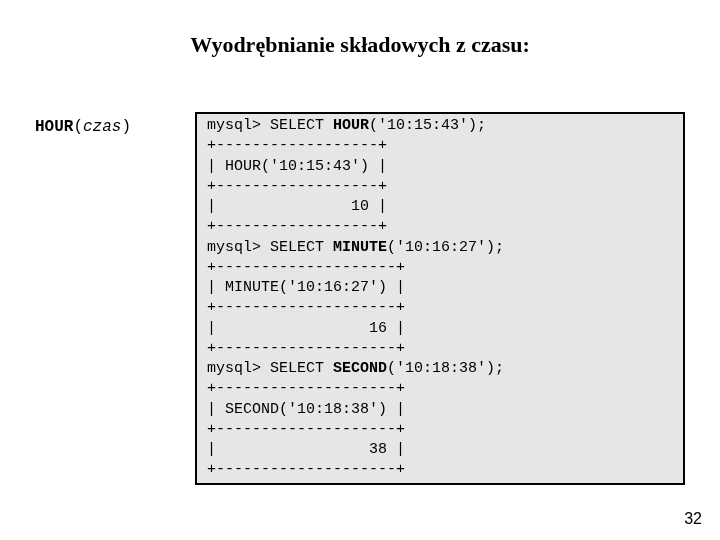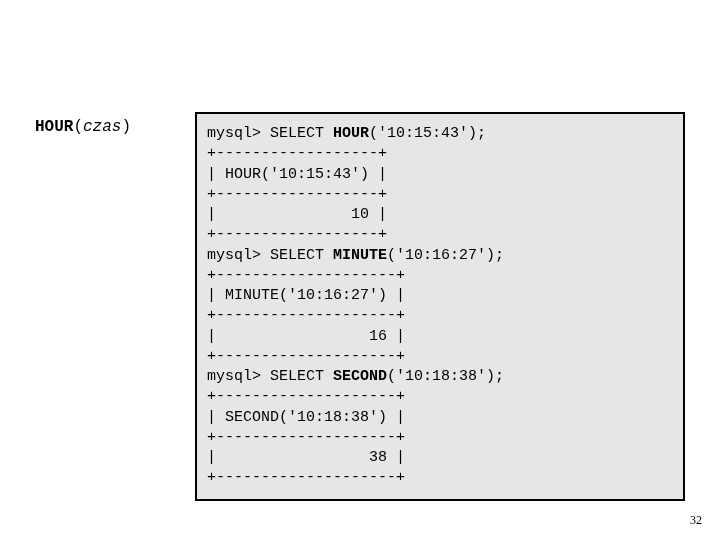--- a/index.html
+++ b/index.html
@@ -41,41 +41,42 @@
     font-family: "Courier New", Courier, monospace;
     font-size: 16px;
     line-height: 1.9;
   }
   .left-col .fn { font-weight: bold; }
   .left-col .arg { font-style: italic; margin-top: 14px; }
   .code-box {
     flex: 1;
     background: #e6e6e6;
     border: 2px solid #000;
-    padding: 10px 10px;
+    padding: 2px 10px;
     font-family: "Courier New", Courier, monospace;
     font-size: 15px;
     line-height: 1.35;
     white-space: pre;
   }
   .code-box .kw { font-weight: bold; }
   .page-number {
     position: absolute;
     right: 18px;
     bottom: 12px;
-    font-size: 12px;
-    font-family: Liberation Serif, serif;
+    font-size: 16px;
+    font-family: Liberation Sans, sans-serif;
     margin-left: 20px;
   }
 </style>
 </head>
 <body>
 
 <div class="slide">
 
+  <div class="title">Wyodrębnianie składowych z czasu:</div>
 
   <div class="content">
 
     <div class="left-col">
       <div><span class="fn">HOUR</span>(<span class="arg">czas</span>)</div>
     </div>
 
     <div class="code-box"><span>mysql&gt; SELECT </span><span class="kw">HOUR</span><span>('10:15:43');</span>
 <span>+------------------+</span>
 <span>| HOUR('10:15:43') |</span>

